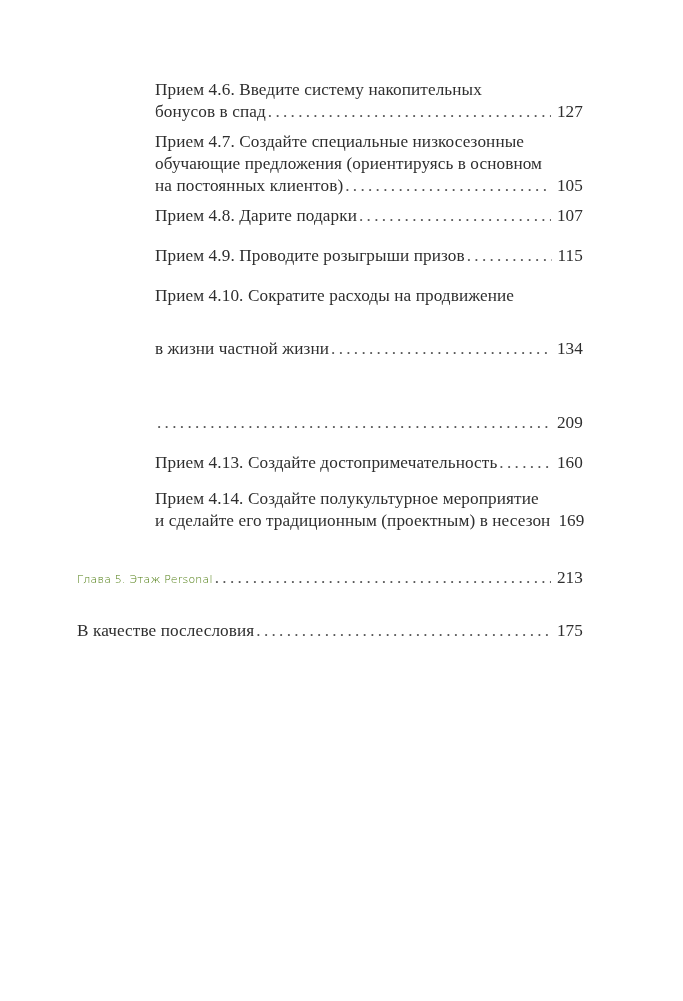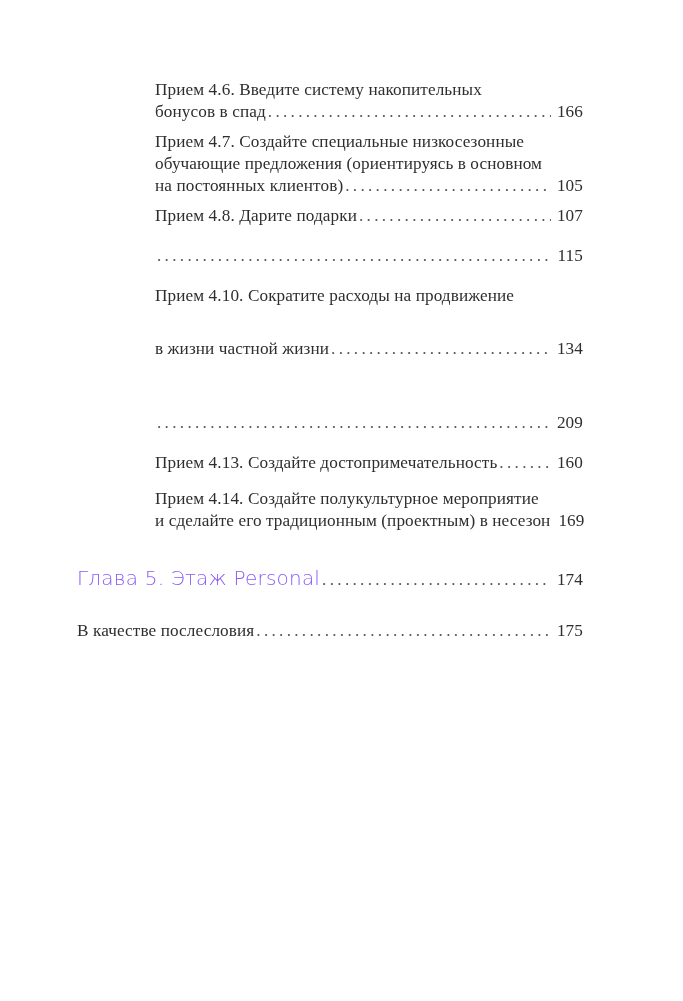--- a/index.html
+++ b/index.html
@@ -56,36 +56,36 @@
     letter-spacing: 0;
     word-spacing: -1px;
   }
   .entry .last .page {
     flex: 0 0 auto;
     text-align: right;
   }
   .entry.main .txt.sans {
     font-family: "DejaVu Sans", "Liberation Sans", sans-serif;
     font-weight: 300;
-    font-size: 20px;
-    color: #8b5cf6;
+    font-size: 11px;
+    color: #4d7c0f;
     letter-spacing: 0.2px;
   }
 </style>
 </head>
 <body>
 
 <div class="toc">
 
   <div class="entry sub" style="top:79px">
     <span class="line">Прием 4.6. Введите систему накопительных</span>
     <span class="last">
       <span class="txt">бонусов в спад</span>
       <span class="dots"></span>
-      <span class="page">166</span>
+      <span class="page">127</span>
     </span>
   </div>
 
   <div class="entry sub" style="top:131px">
     <span class="line">Прием 4.7. Создайте специальные низкосезонные</span>
     <span class="line">обучающие предложения (ориентируясь в основном</span>
     <span class="last">
       <span class="txt">на постоянных клиентов)</span>
       <span class="dots"></span>
       <span class="page">105</span>
@@ -95,20 +95,21 @@
   <div class="entry sub" style="top:205px">
     <span class="last">
       <span class="txt">Прием 4.8. Дарите подарки</span>
       <span class="dots"></span>
       <span class="page">107</span>
     </span>
   </div>
 
   <div class="entry sub" style="top:245px">
     <span class="last">
+      <span class="txt">Прием 4.9. Проводите розыгрыши призов</span>
       <span class="dots"></span>
       <span class="page">115</span>
     </span>
   </div>
 
   <div class="entry sub" style="top:285px">
     <span class="line">Прием 4.10. Сократите расходы на продвижение</span>
   </div>
 
   <div class="entry sub" style="top:338px">
@@ -140,21 +141,21 @@
       <span class="txt">и сделайте его традиционным (проектным) в несезон</span>
       <span class="dots"></span>
       <span class="page">169</span>
     </span>
   </div>
 
   <div class="entry main" style="top:567px">
     <span class="last">
       <span class="txt sans">Глава 5. Этаж Personal</span>
       <span class="dots"></span>
-      <span class="page">174</span>
+      <span class="page">213</span>
     </span>
   </div>
 
   <div class="entry main" style="top:620px">
     <span class="last">
       <span class="txt">В качестве послесловия</span>
       <span class="dots"></span>
       <span class="page">175</span>
     </span>
   </div>

